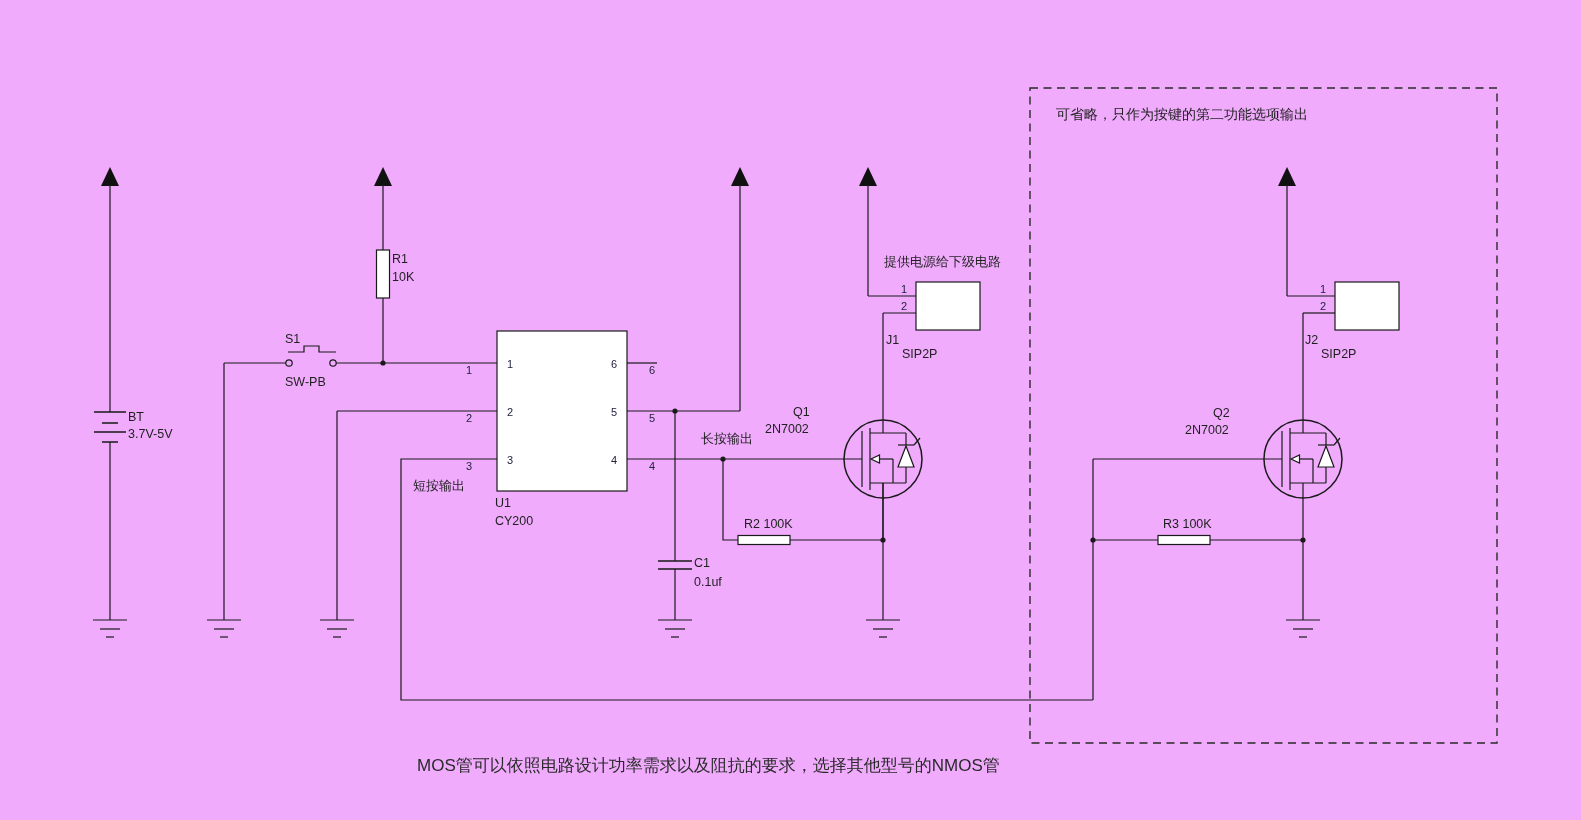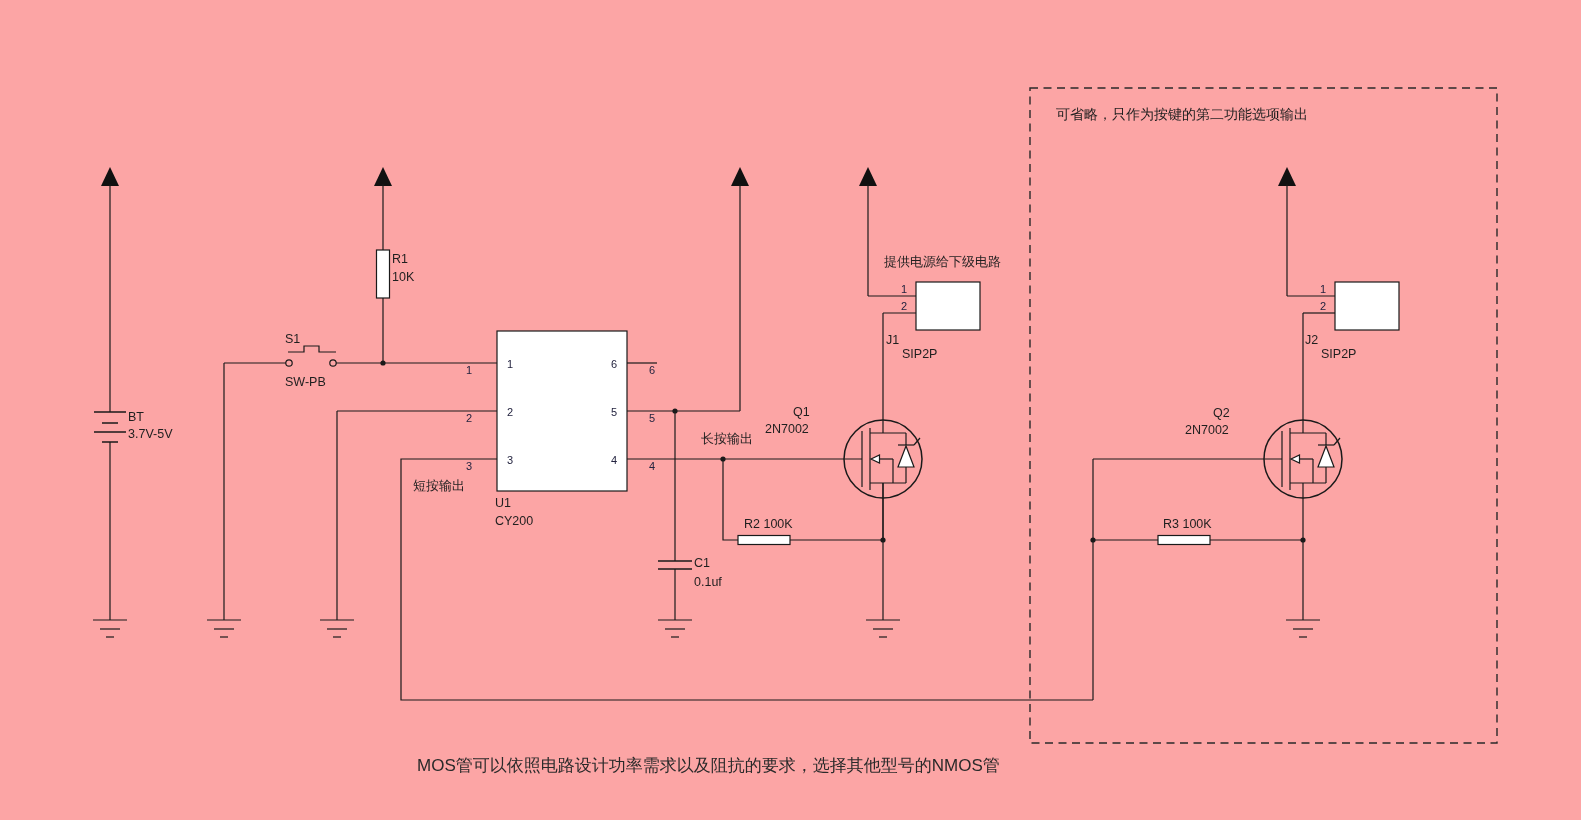--- a/index.html
+++ b/index.html
@@ -1,17 +1,17 @@
 <!DOCTYPE html>
 <html><head>
 <meta charset="utf-8">
 <style>
   html,body{margin:0;padding:0;background:#ffffff;}
   body{font-family:"Liberation Sans", sans-serif;}
-  .canvas{position:relative;width:1581px;height:820px;background:#fca5a5;overflow:hidden;}
+  .canvas{position:relative;width:1581px;height:820px;background:#f0abfc;overflow:hidden;}
   svg text{font-family:"Liberation Sans", sans-serif;fill:#1f1f1f;}
   .ref{font-size:12.5px;}
   .pin{font-size:11px;fill:#23233f;}
   .cn{font-size:13px;}
   .note-top{font-size:14px;}
   .note-bottom{font-size:17px;fill:#2a2a2a;}
   .wire{stroke:#1a1a1a;stroke-width:1.2;fill:none;}
   .sym{stroke:#1a1a1a;stroke-width:1.2;fill:none;}
   .symw{stroke:#1a1a1a;stroke-width:1.2;fill:#ffffff;}
   .fat{stroke:#1a1a1a;stroke-width:1.5;fill:none;}

